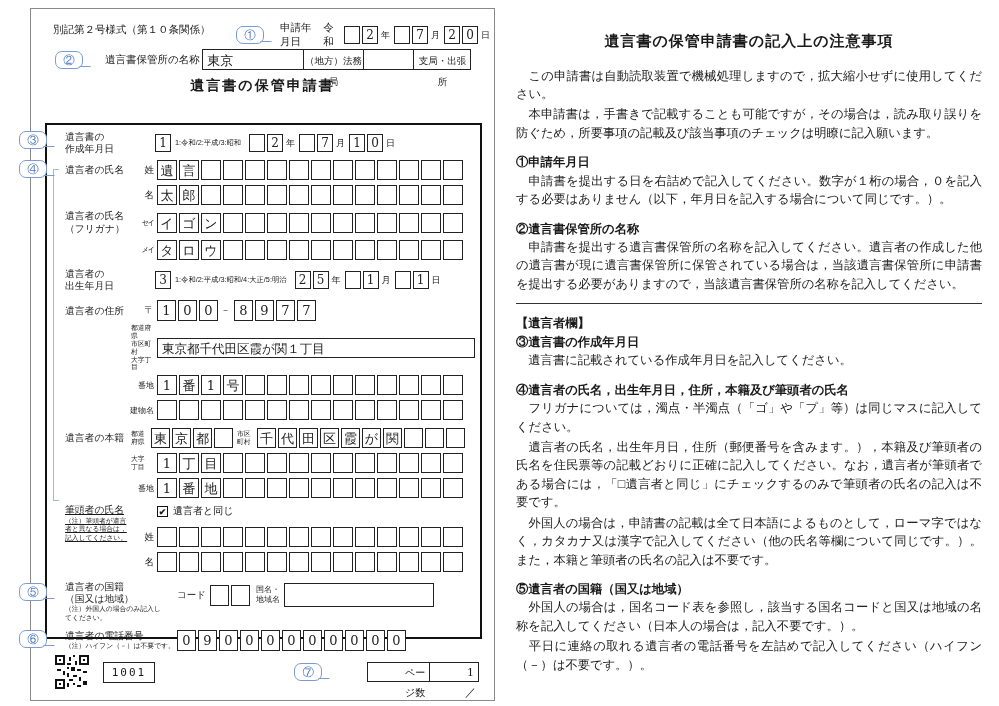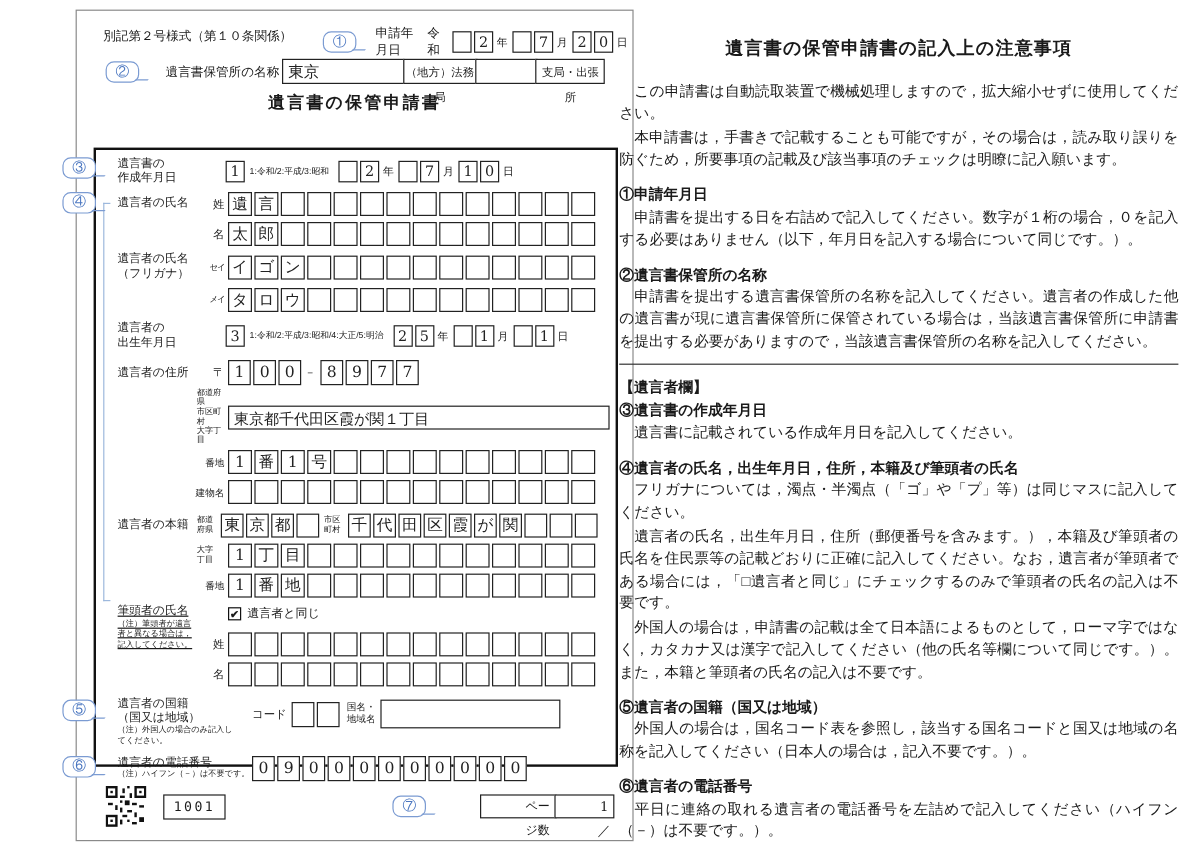--- a/index.html
+++ b/index.html
@@ -1,20 +1,20 @@
 <!DOCTYPE html>
 <html lang="ja"><head>
 <meta charset="utf-8">
 <style>
   html,body{margin:0;padding:0;background:#fff;}
   body{width:999px;height:706px;position:relative;overflow:hidden;
        font-family:"Liberation Sans",sans-serif;color:#1a1a1a;}
   
   .page{position:absolute;left:30px;top:8px;width:465px;height:693px;
-        background:#fff;border:1px solid #8a8a8a;box-sizing:border-box;margin-left:33px;}
+        background:#fff;border:1px solid #8a8a8a;box-sizing:border-box;}
   .formno{position:absolute;left:22px;top:14px;font-size:10.5px;}
   .appdate{position:absolute;left:205px;top:12px;display:flex;align-items:center;}
   .appdate .lbl{font-size:10.5px;margin-right:6px;}
   .office{position:absolute;left:24px;top:40px;display:flex;align-items:center;}
   .office .lbl{font-size:10.5px;margin:0 4px 0 8px;}
   .otable{display:flex;}
   .ocell{border:1.6px solid #222;height:21px;line-height:21px;box-sizing:border-box;
          margin-left:-1.6px;font-size:9.5px;text-align:center;background:#fff;}
   .ocell.v{width:102px;text-align:left;padding-left:4px;
            font-family:"DejaVu Serif","Liberation Serif",serif;font-size:13px;color:#222;}
@@ -545,16 +545,15 @@
       <div class="nhr"></div>
       <div class="npre">【遺言者欄】</div>
       <div class="nhead" style="margin-top: 0px;">③遺言書の作成年月日</div>
       <p class="npara">　遺言書に記載されている作成年月日を記入してください。</p>
       <div class="nhead">④遺言者の氏名，出生年月日，住所，本籍及び筆頭者の氏名</div>
       <p class="npara">　フリガナについては，濁点・半濁点（「ゴ」や「プ」等）は同じマスに記入してください。</p>
       <p class="npara">　遺言者の氏名，出生年月日，住所（郵便番号を含みます。），本籍及び筆頭者の氏名を住民票等の記載どおりに正確に記入してください。なお，遺言者が筆頭者である場合には，「□遺言者と同じ」にチェックするのみで筆頭者の氏名の記入は不要です。</p>
       <p class="npara">　外国人の場合は，申請書の記載は全て日本語によるものとして，ローマ字ではなく，カタカナ又は漢字で記入してください（他の氏名等欄について同じです。）。また，本籍と筆頭者の氏名の記入は不要です。</p>
       <div class="nhead">⑤遺言者の国籍（国又は地域）</div>
       <p class="npara">　外国人の場合は，国名コード表を参照し，該当する国名コードと国又は地域の名称を記入してください（日本人の場合は，記入不要です。）。</p>
-      <div class="nhead">⑥遺言者の電話番号</div>
       <p class="npara">　平日に連絡の取れる遺言者の電話番号を左詰めで記入してください（ハイフン（－）は不要です。）。</p>
     </div>
 </div>
 
 </body></html>

